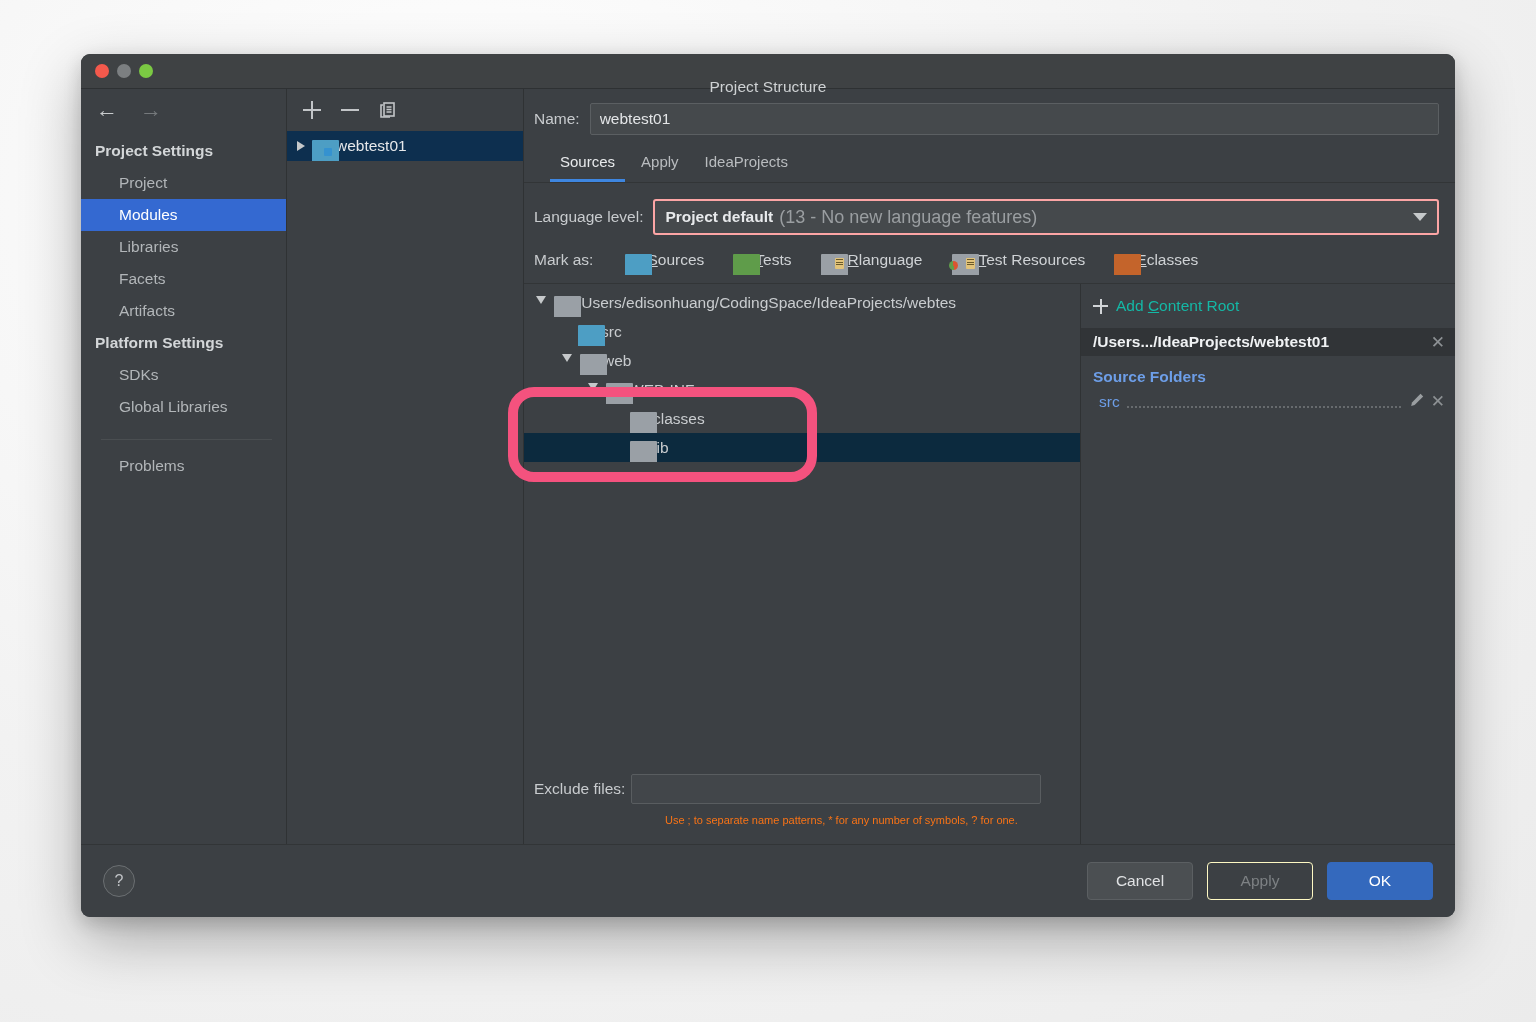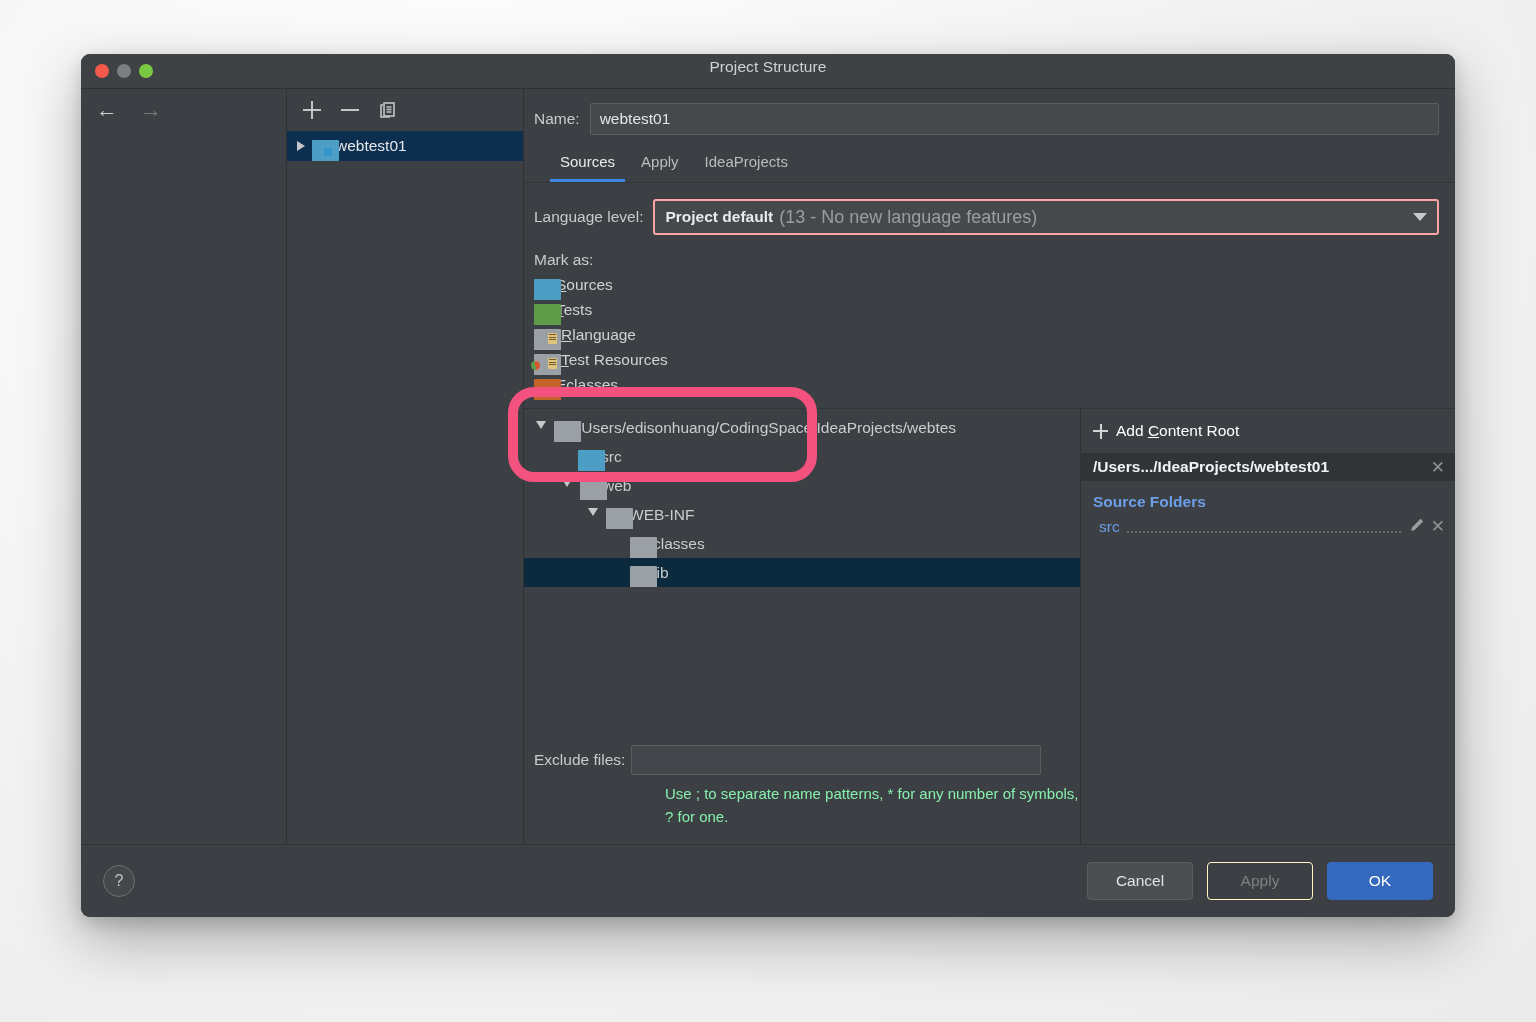--- a/index.html
+++ b/index.html
@@ -43,21 +43,21 @@
     top: 10px;
     display: flex;
     gap: 8px;
   }
   .light { width: 14px; height: 14px; border-radius: 50%; }
   .light.red { background: #f4594c; }
   .light.yellow { background: #7c7f81; }
   .light.green { background: #7bc943; }
   .title-text {
     position: absolute;
-    left: 0; right: 0; top: 4px;
+    left: 0; right: 0; top: 24px;
     text-align: center;
     color: #cfd2d4;
     font-size: 15.5px;
     letter-spacing: 0.1px;
   }
 
   .body-area {
     flex: 1;
     display: flex;
     min-height: 0;
@@ -240,23 +240,22 @@
     margin-left: auto;
     width: 0; height: 0;
     border-left: 7px solid transparent;
     border-right: 7px solid transparent;
     border-top: 8px solid #c6c9cb;
   }
 
   .markas-row {
     display: flex;
     align-items: flex-start;
-    gap: 7px;
+    gap: 22px;
     padding: 16px 0 14px 10px;
-    flex-direction: column;
   }
   .mark-item {
     display: flex;
     align-items: center;
     gap: 5px;
     color: #cfd2d5;
     font-size: 15.5px;
     margin-right: 7px;
   }
   .mark-item u { text-decoration: underline; }
@@ -296,40 +295,40 @@
   .exclude-wrap { margin-top: auto; padding: 0 0 16px 10px; }
   .ex-row { display: flex; align-items: center; gap: 6px; }
   .ex-input {
     width: 408px;
     height: 28px;
     background: #42464a;
     border: 1px solid #595d60;
     border-radius: 2px;
   }
   .ex-hint {
-    color: #86efac;
-    font-size: 15px;
+    color: #f97316;
+    font-size: 11px;
     line-height: 1.5;
     padding: 8px 0 0 131px;
     max-width: 420px;
   }
 
   
   .rightpane {
     width: 374px;
     flex: none;
     background: #3c4044;
     display: flex;
     flex-direction: column;
   }
   .add-root {
     display: flex;
     align-items: center;
     gap: 8px;
-    color: #ffffff;
+    color: #14b8a6;
     font-size: 15.5px;
     padding: 13px 0 13px 12px;
   }
   .plus-glyph { position: relative; width: 15px; height: 15px; }
   .plus-glyph::before, .plus-glyph::after { content:""; position:absolute; background:#d1d4d7; }
   .plus-glyph::before { left:0; top:6.5px; width:15px; height:2px; }
   .plus-glyph::after { left:6.5px; top:0; width:2px; height:15px; }
   .root-header {
     background: #313437;
     display: flex;
@@ -427,20 +426,33 @@
     </div>
     <div class="title-text">Project Structure</div>
   </div>
 
   <div class="body-area">
 
     <div class="sidebar">
       <div class="nav-arrows">
         <span class="arrow">←</span>
         <span class="arrow fwd">→</span>
+      </div>
+      <div class="sidebar-list">
+        <div class="sb-group">Project Settings</div>
+        <div class="sb-item">Project</div>
+        <div class="sb-item active">Modules</div>
+        <div class="sb-item">Libraries</div>
+        <div class="sb-item">Facets</div>
+        <div class="sb-item">Artifacts</div>
+        <div class="sb-group">Platform Settings</div>
+        <div class="sb-item">SDKs</div>
+        <div class="sb-item">Global Libraries</div>
+        <div class="sb-sep"></div>
+        <div class="sb-item">Problems</div>
       </div>
     </div>
 
     <div class="modlist">
       <div class="mod-toolbar">
         <span class="tb-ico plus"></span>
         <span class="tb-ico minus"></span>
         <span class="tb-ico">
           <svg width="18" height="18" viewBox="0 0 18 18">
             <rect x="5" y="2" width="10" height="13" fill="none" stroke="#c2c5c8" stroke-width="1.6"></rect>

